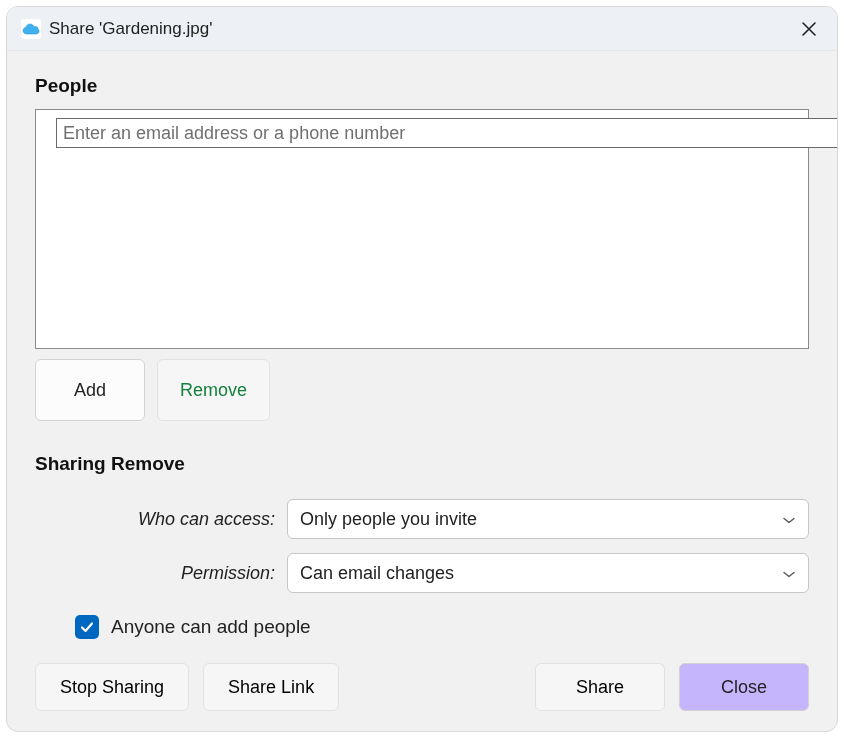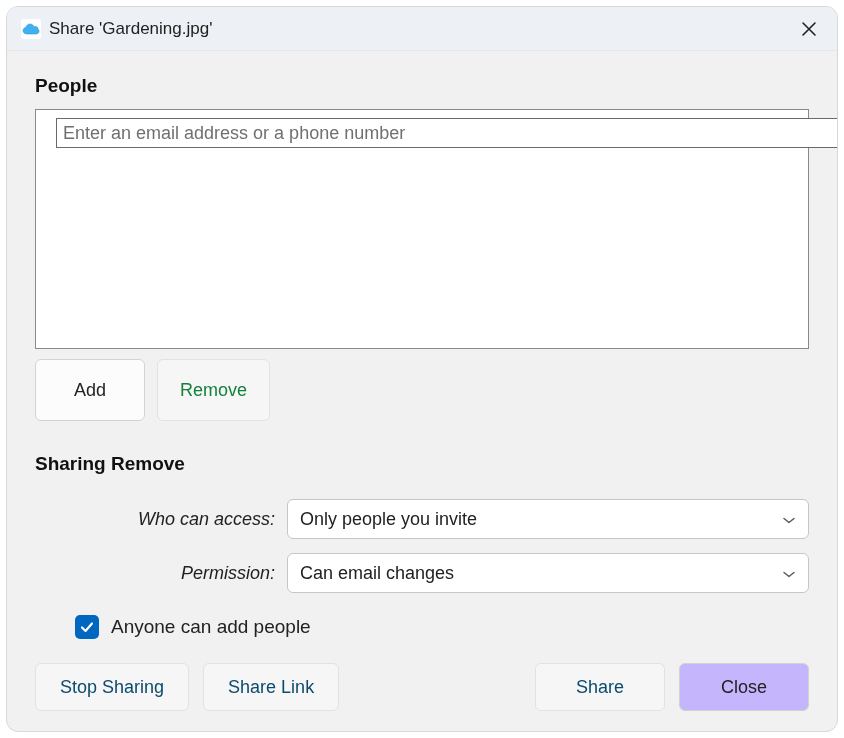--- a/index.html
+++ b/index.html
@@ -181,21 +181,21 @@
       flex: 1;
     }
     .footer-btn {
       height: 48px;
       padding: 0 24px;
       font-size: 18px;
       font-family: inherit;
       background: #f6f6f6;
       border: 1px solid #e2e2e2;
       border-radius: 6px;
-      color: #0c4a6e;
+      color: #000000;
       cursor: default;
       min-width: 130px;
     }
     .footer-btn.enabled {
       background: #c4b5fd;
       border-color: #d2d2d2;
       color: #222;
       cursor: pointer;
     }
   </style>

